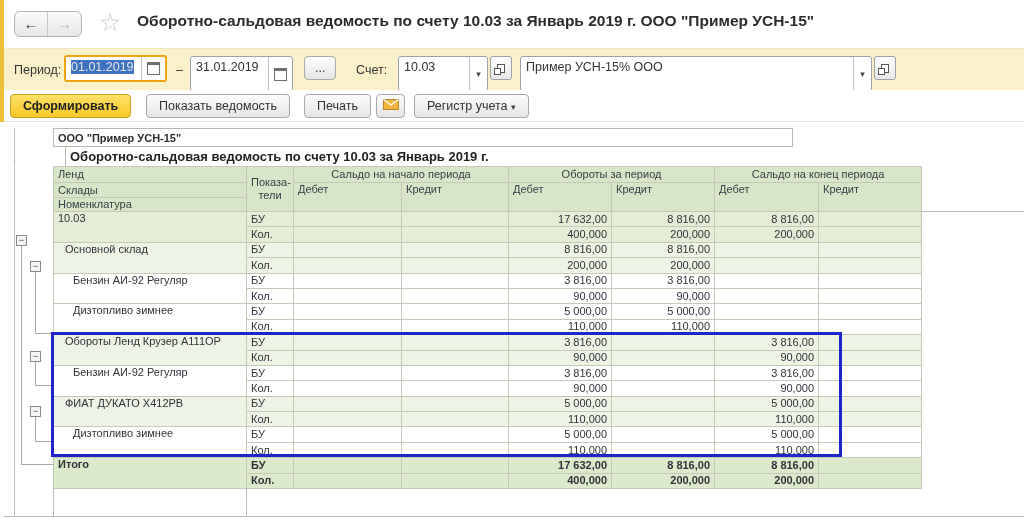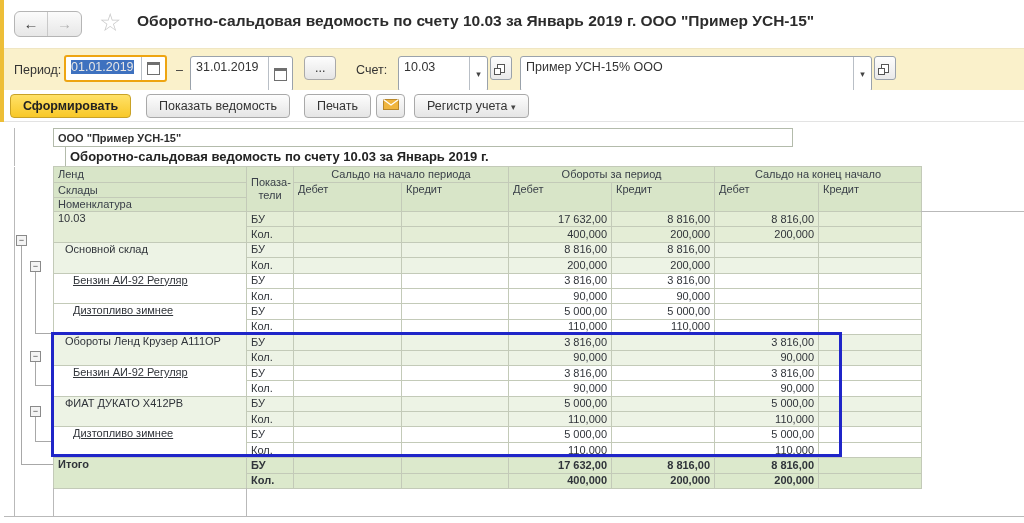--- a/index.html
+++ b/index.html
@@ -56,21 +56,21 @@
   .h1{height:16px;}.h2{height:15px;padding-left:28px;}.h3{height:14px;}
   .gh{text-align:center;}
   .dim{text-align:left;}
   .indic{text-align:center;vertical-align:middle;line-height:12px;}
   .dc{text-align:left;vertical-align:top;padding-top:1px;}
   tr.r{height:15.4px;}
   td.name{vertical-align:top;}
   td.num{text-align:right;}
   .ind0 .name, td.ind0{padding-left:5px;}
   .ind1{padding-left:11px!important;}
-  .ind2{padding-left:19px!important;text-decoration:underline;}
+  .ind2{padding-left:19px!important;}
   tr.lvl0 td{background:#e4edd6;}
   tr.lvl1 td{background:#edf3e5;}
   tr.detail td{background:#fff;}
   tr.total td{background:#dce9cc;font-weight:bold;}
   tr.r td.tree{background:#fff;}
   
   .tbox{position:absolute;width:11px;height:11px;border:1px solid #8a8a8a;background:#f4f4f4;
         font-size:9px;line-height:9px;text-align:center;color:#444;box-sizing:border-box;cursor:pointer;}
   .tline{position:absolute;background:#a8a8a8;}
   
@@ -160,21 +160,21 @@
     <thead>
       <tr class="h1">
         <th class="tree" rowspan="3"></th>
         <th class="dim">Ленд</th>
         <th class="indic" rowspan="3">
           <div>Показа-</div>
           <div>тели</div>
         </th>
         <th class="gh" colspan="2">Сальдо на начало периода</th>
         <th class="gh" colspan="2">Обороты за период</th>
-        <th class="gh" colspan="2">Сальдо на конец начало</th>
+        <th class="gh" colspan="2">Сальдо на конец периода</th>
       </tr>
       <tr class="h2">
         <th class="dim">Склады</th>
         <th class="dc" rowspan="2">Дебет</th>
         <th class="dc" rowspan="2">Кредит</th>
         <th class="dc" rowspan="2">Дебет</th>
         <th class="dc" rowspan="2">Кредит</th>
         <th class="dc" rowspan="2">Дебет</th>
         <th class="dc" rowspan="2">Кредит</th>
       </tr>

